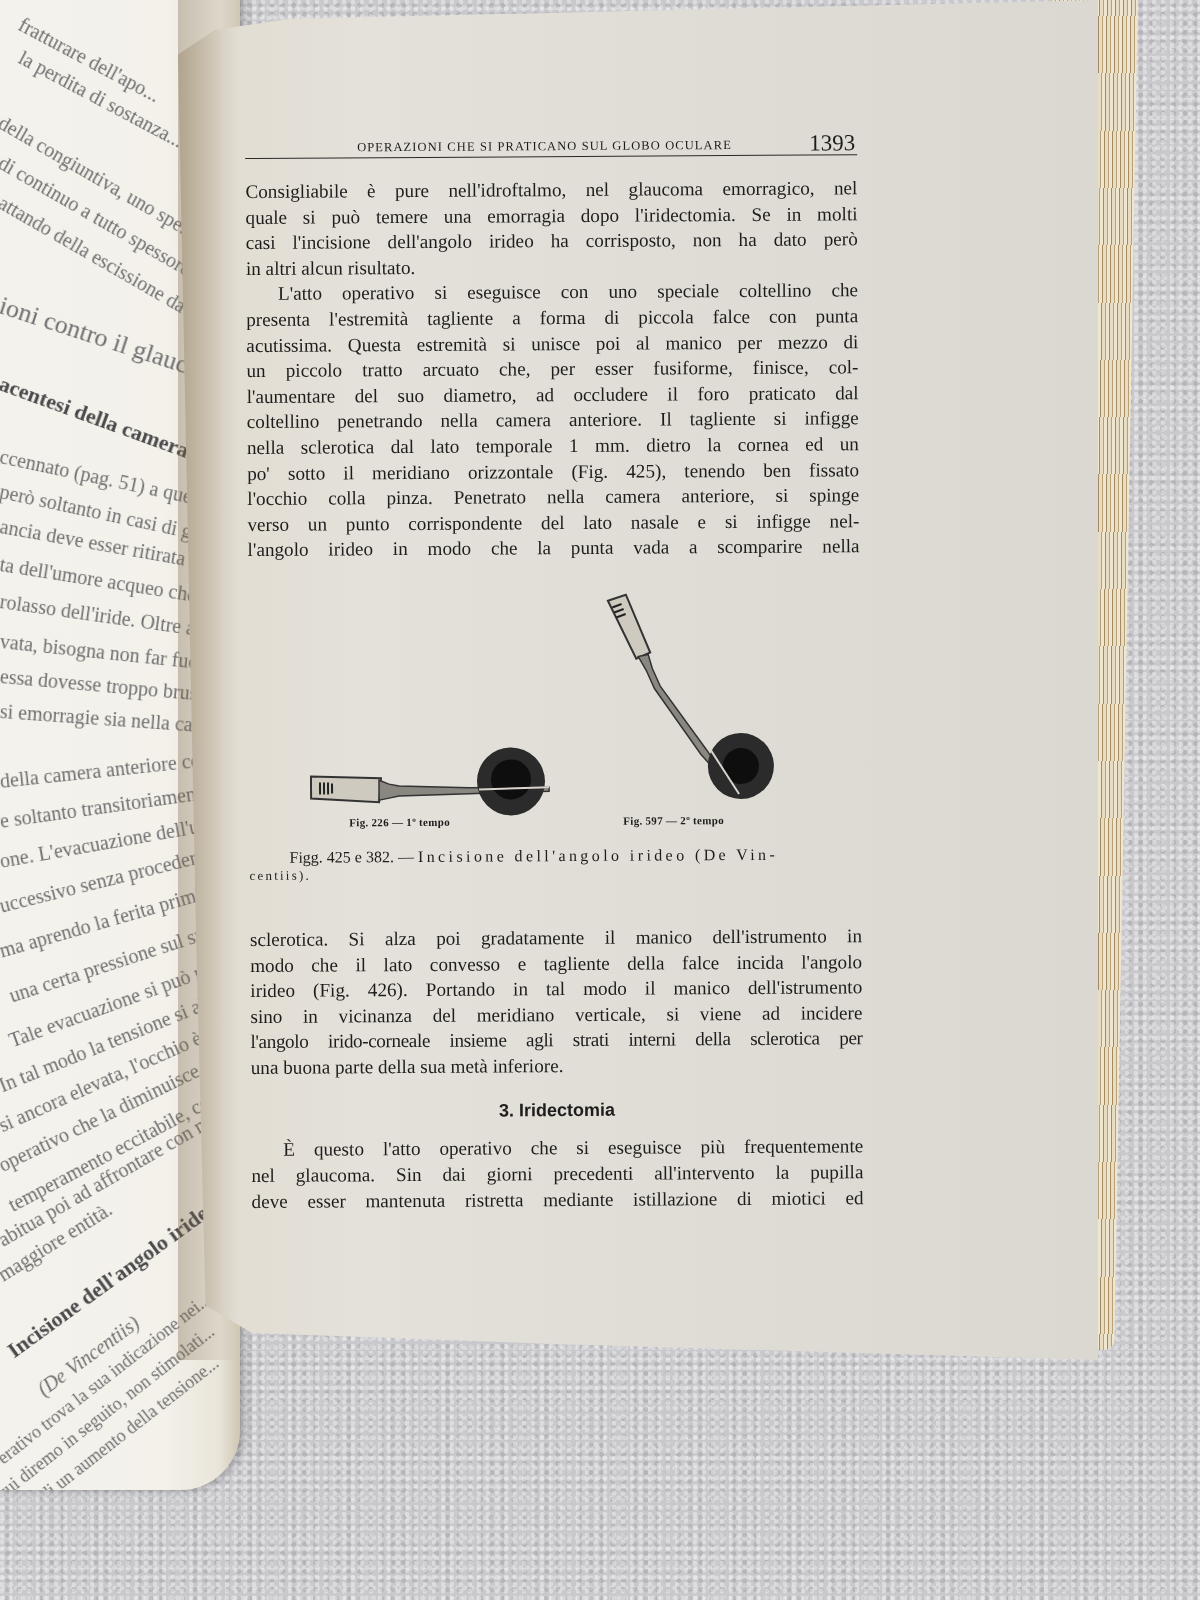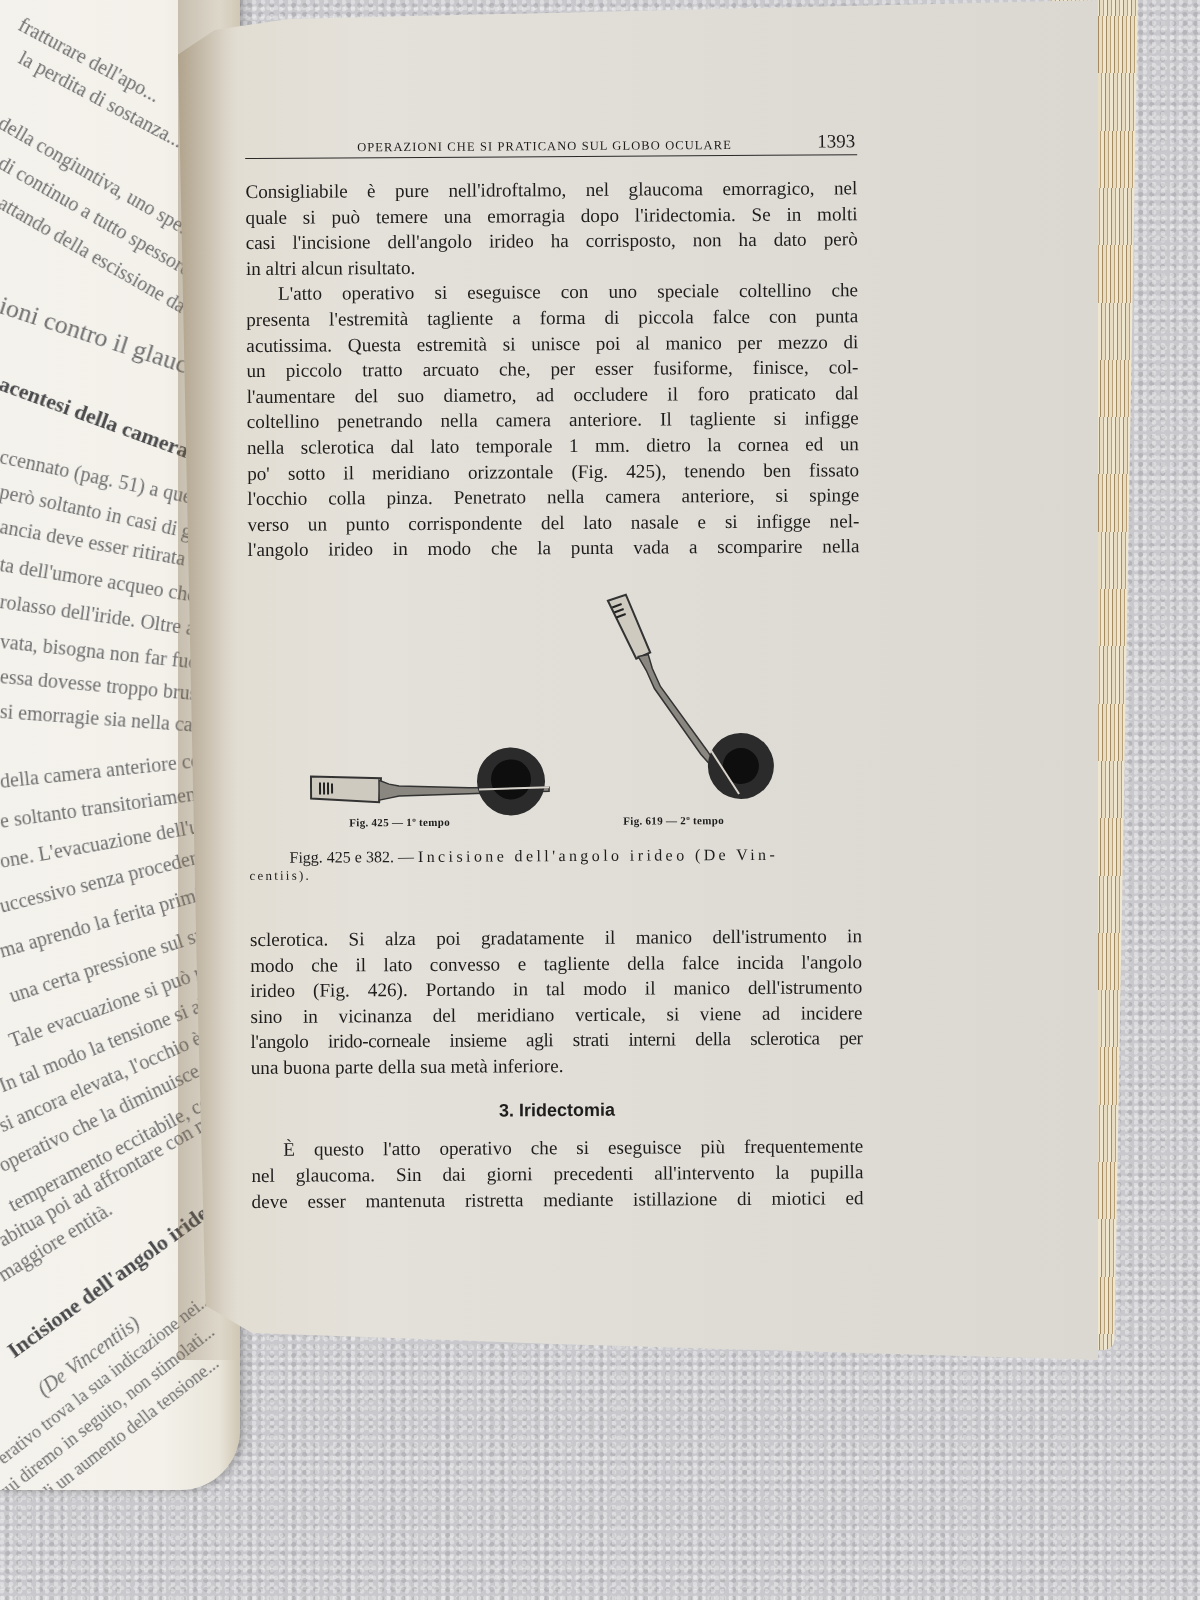--- a/index.html
+++ b/index.html
@@ -45,21 +45,21 @@
     .content {
       position: absolute; left: 245px; top: 128px; width: 612px;
       color: #1e1d1c; font-family: "Liberation Serif", "DejaVu Serif", serif;
       transform: rotate(-0.35deg); transform-origin: left top;
     }
     .running-head {
       position: relative; height: 30px; border-bottom: 1.5px solid #2a2928;
       font-size: 12.5px; letter-spacing: 1.1px; text-transform: uppercase;
     }
     .running-head .title { position: absolute; left: 112px; top: 13px; }
-    .running-head .pagenum { position: absolute; right: 2px; top: 6px; font-size: 19px; letter-spacing: 0; }
+    .running-head .pagenum { position: absolute; right: 2px; top: 6px; font-size: 23px; letter-spacing: 0; }
     .para { font-size: 19.2px; line-height: 25.6px; text-align: justify; margin: 0; }
     .para .line { display: block; text-align: justify; text-align-last: justify; white-space: nowrap; }
     .para .line.last { text-align-last: left; }
     .indent { padding-left: 32px; }
     .p1 { margin-top: 20px; }
     .p2 { margin-top: 0; }
     .figure-area { position: relative; height: 282px; margin-top: 4px; }
     .fig-caption-small {
       position: absolute; top: 250px; font-size: 11px; font-weight: bold; letter-spacing: 0.3px;
     }
@@ -166,22 +166,22 @@
       <polygon points="360,36 378,30 402,88 388,94" fill="#cfcac0" stroke="#333" stroke-width="2"></polygon>
       <rect x="364" y="40" width="10" height="2" fill="#222" transform="rotate(-20 369 41)"></rect>
       <rect x="366" y="45" width="10" height="2" fill="#222" transform="rotate(-20 371 46)"></rect>
       <rect x="368" y="50" width="10" height="2" fill="#222" transform="rotate(-20 373 51)"></rect>
       <path d="M390,92 L400,90 L404,104 L412,122 L458,186 L470,204 L466,206 L452,190 L406,124 L398,106 Z" fill="#8a8680" stroke="#333" stroke-width="1.5"></path>
 
       <circle cx="492" cy="202" r="33" fill="#2b2b2b"></circle>
       <circle cx="492" cy="202" r="18" fill="#0e0e0e"></circle>
       <line x1="462" y1="186" x2="490" y2="230" stroke="#d8d4cc" stroke-width="2"></line>
     </svg>
-    <span class="fig-caption-small" style="left:100px">Fig. 425 — 1º tempo</span>
-    <span class="fig-caption-small" style="left:374px">Fig. 619 — 2º tempo</span>
+    <span class="fig-caption-small" style="left:100px">Fig. 226 — 1º tempo</span>
+    <span class="fig-caption-small" style="left:374px">Fig. 597 — 2º tempo</span>
   </div>
 
   <div class="fig-main-caption">
     <div style="padding-left:40px">
       <span>Figg. 425 e 382. —</span>
       <span class="spaced">Incisione dell'angolo irideo (De Vin-</span>
     </div>
     <div class="cont">centiis).</div>
   </div>
 

